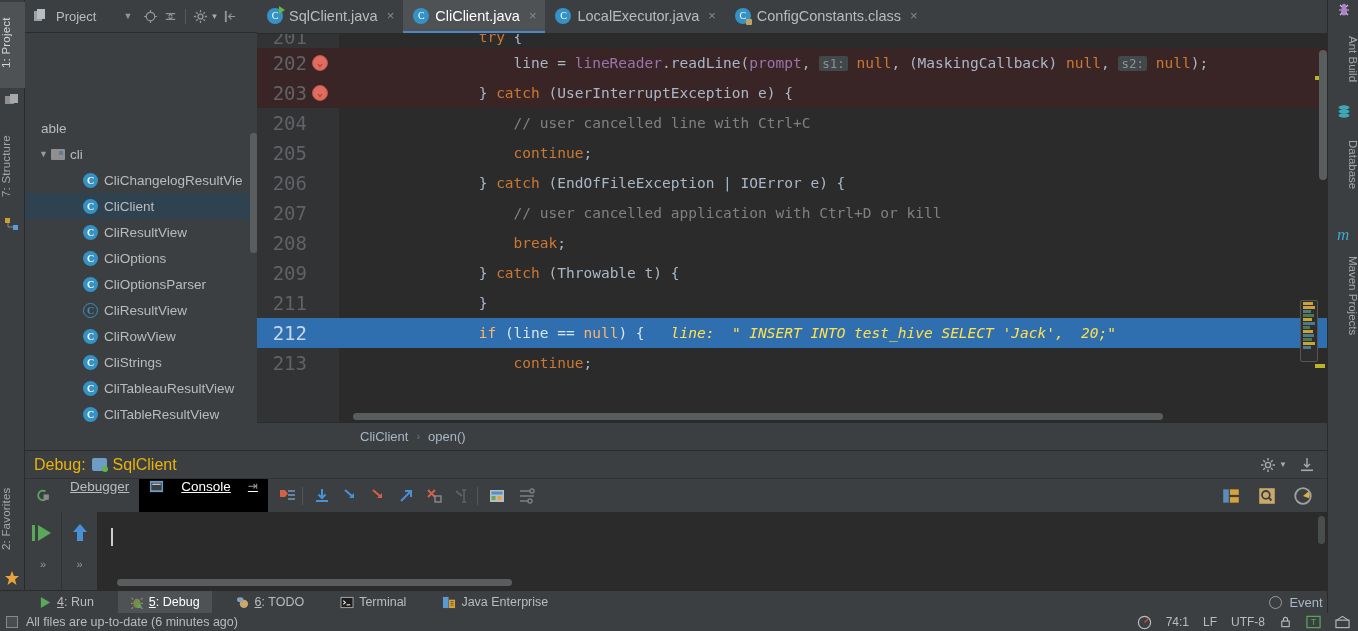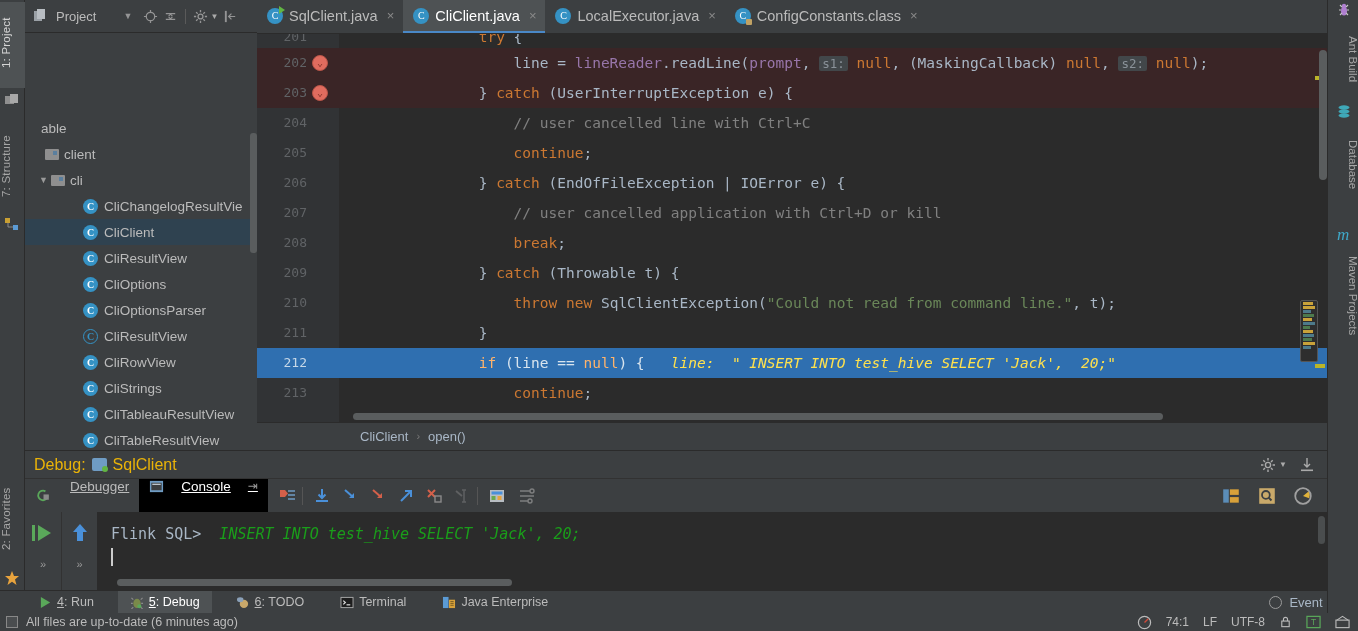--- a/index.html
+++ b/index.html
@@ -102,21 +102,21 @@
     background:#2b2b2b; overflow:hidden;
     font-family:"DejaVu Sans Mono", monospace; font-size:14.5px;
   }
   .gutter {
     position:absolute; left:0; top:0; width:82px; height:100%;
     background:#313335;
   }
   .lrow { position:relative; height:30px; }
   .lrow .lnum {
     position:absolute; left:0; width:50px; text-align:right;
-    color:#606366; font-size:13px; line-height:30px;
+    color:#606366; font-size:19px; line-height:30px;
     font-family:"DejaVu Sans Mono", monospace;
   }
   .lrow .bp {
     position:absolute; left:55px; top:7px; width:16px; height:16px;
     border-radius:50%; background:#e06c5f; border:1px solid #b85549;
     display:flex; align-items:center; justify-content:center;
     color:#7c2f25; font-size:10px; line-height:1;
   }
   .lrow .ltext {
     position:absolute; left:82px; top:0; line-height:30px; white-space:pre;
@@ -314,24 +314,20 @@
       <svg class="hdr-icon" viewBox="0 0 16 16">
         <rect x="2" y="2" width="2" height="12" fill="#aaa"></rect>
         <path d="M13 8H6M9 5L6 8l3 3" stroke="#aaa" fill="none" stroke-width="1.3"></path>
       </svg>
     </div>
 
     <div class="proj-tree">
       <div class="tree-row" style="padding-left:16px">
         <span>able</span>
       </div>
-      <div class="tree-row" style="padding-left:20px">
-        <span class="ico-folder"></span>
-        <span>client</span>
-      </div>
       <div class="tree-row" style="padding-left:14px">
         <span class="tw">▼</span>
         <span class="ico-folder"></span>
         <span>cli</span>
       </div>
       <div class="tree-row" style="padding-left:58px">
         <span class="ico-class">C</span>
         <span>CliChangelogResultVie</span>
       </div>
       <div class="tree-row sel" style="padding-left:58px">
@@ -430,24 +426,20 @@
           <span class="lnum">207</span>
           <span class="ltext"><span>                    </span><span class="cmt">// user cancelled application with Ctrl+D or kill</span></span>
         </div>
         <div class="lrow">
           <span class="lnum">208</span>
           <span class="ltext"><span>                    </span><span class="kw">break</span><span>;</span></span>
         </div>
         <div class="lrow">
           <span class="lnum">209</span>
           <span class="ltext"><span>                } </span><span class="kw">catch</span><span> (Throwable t) {</span></span>
-        </div>
-        <div class="lrow">
-          <span class="lnum">210</span>
-          <span class="ltext"><span>                    </span><span class="kw">throw</span><span> </span><span class="kw">new</span><span> SqlClientException(</span><span class="str">"Could not read from command line."</span><span>, t);</span></span>
         </div>
         <div class="lrow">
           <span class="lnum">211</span>
           <span class="ltext"><span>                }</span></span>
         </div>
         <div class="lrow cur">
           <span class="lnum">212</span>
           <span class="ltext"><span style="color: rgb(216, 228, 238);">                </span><span class="kw" style="color: rgb(255, 179, 107);">if</span><span style="color: rgb(216, 228, 238);"> (line == </span><span class="kw" style="color: rgb(255, 179, 107);">null</span><span style="color: rgb(216, 228, 238);">) {</span><span class="inline-val">   line:  " INSERT INTO test_hive SELECT 'Jack',  20;"</span></span>
         </div>
         <div class="lrow">
@@ -568,21 +560,20 @@
     <span class="rail-more">»</span>
   </div>
   <div class="debug-rail2">
     <svg class="rail-btn" viewBox="0 0 28 26">
       <path d="M14 4 L21 12 H17 V21 H11 V12 H7 Z" fill="#4a90d9"></path>
     </svg>
     <span class="rail-more">»</span>
   </div>
 
   <div class="console">
-    <div class="console-line"><span class="c-prompt">Flink SQL&gt; </span><span class="c-sql"> INSERT INTO test_hive SELECT 'Jack', 20;</span></div>
     <div style="margin-top:4px"><span class="caret"></span></div>
     <div class="console-scroll"></div>
     <div class="console-scroll-v"></div>
   </div>
 
   <div class="bottombar">
     <div class="bt">
       <svg width="13" height="13" viewBox="0 0 14 14">
         <path d="M2 1 L12 7 L2 13 Z" fill="#5aa85a"></path>
       </svg>

